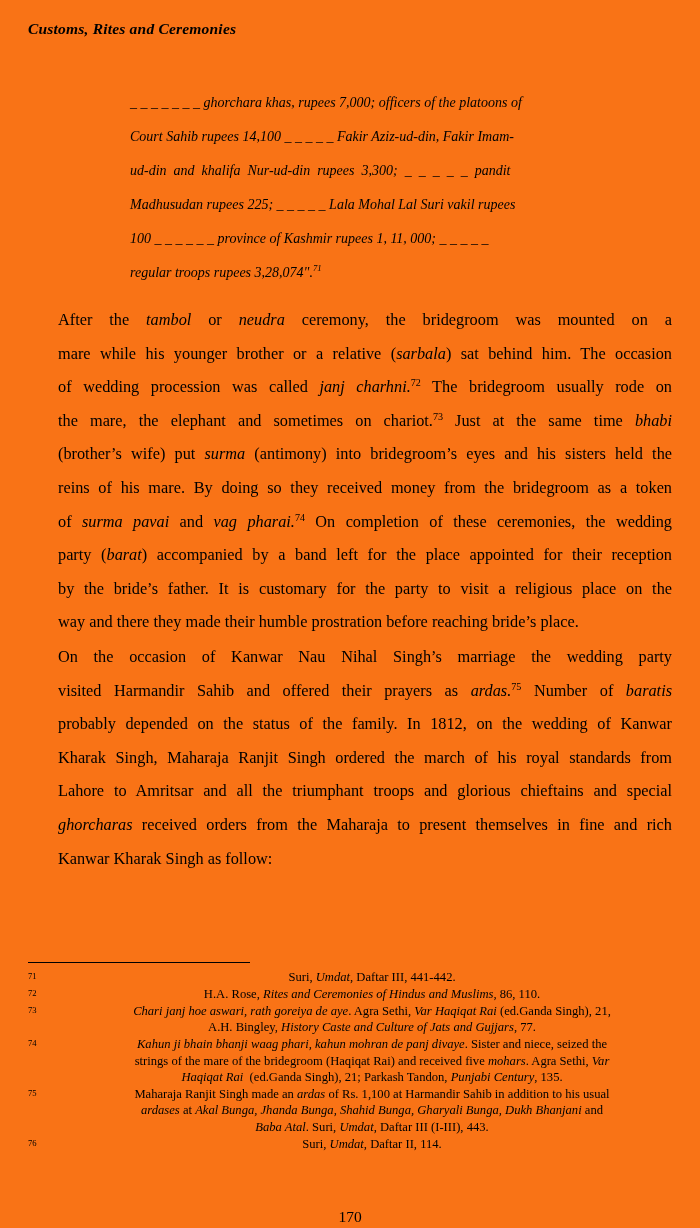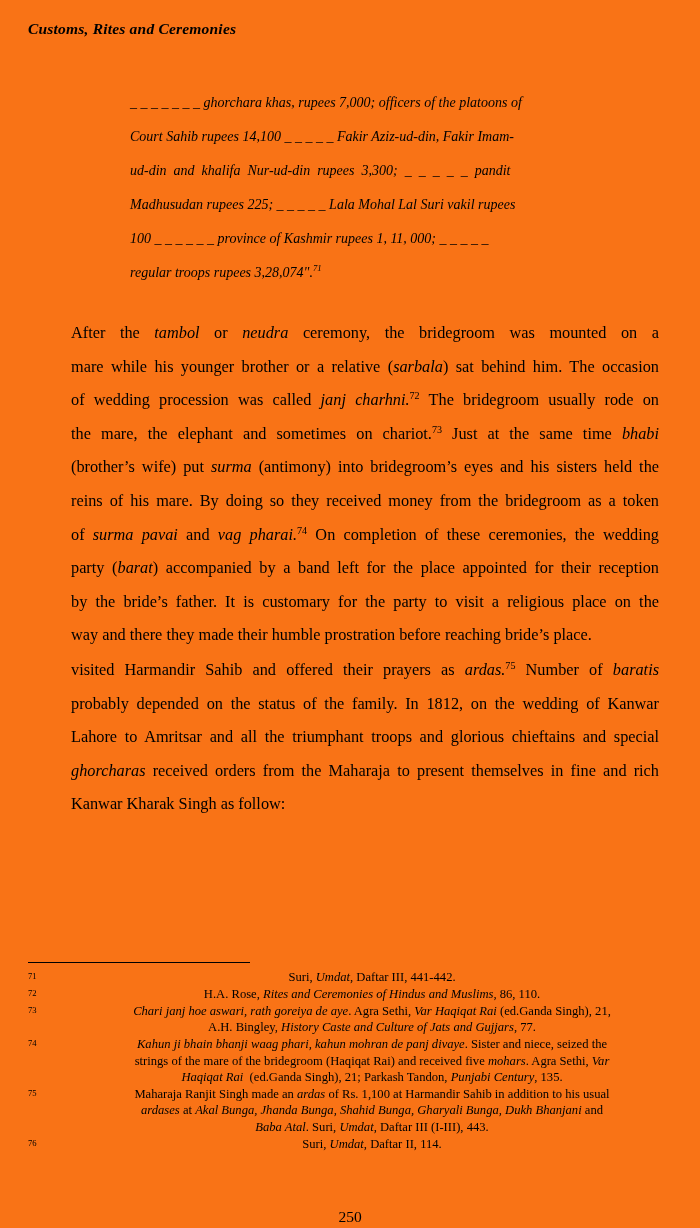--- a/index.html
+++ b/index.html
@@ -58,21 +58,21 @@
   .body-text {
     position: absolute;
     left: 20px;
     width: 652px;
     font-size: 16.3px;
     line-height: 33.6px;
     text-align: justify;
     text-justify: inter-word;
   }
   .body-text p {
-    margin: 13px;
+    margin: 0;
     text-indent: 38px;
   }
   .para-1 { top: 303px; }
   .para-2 { top: 640px; }
 
   .line {
     display: block;
     white-space: pre-wrap;
   }
   .line.just {
@@ -167,22 +167,24 @@
         <span class="line just"><span>reins of his mare. By doing so they received money from the bridegroom as a token</span></span>
         <span class="line just"><span>of </span><i>surma pavai</i><span> and </span><i>vag pharai.</i><sup>74</sup><span> On completion of these ceremonies, the wedding</span></span>
         <span class="line just"><span>party (</span><i>barat</i><span>) accompanied by a band left for the place appointed for their reception</span></span>
         <span class="line just"><span>by the bride’s father. It is customary for the party to visit a religious place on the</span></span>
         <span class="line last"><span>way and there they made their humble prostration before reaching bride’s place.</span></span>
       </p>
     </div>
 
   <div class="body-text para-2">
       <p>
+        <span class="line just"><span>On the occasion of Kanwar Nau Nihal Singh’s marriage the wedding party</span></span>
         <span class="line just"><span>visited Harmandir Sahib and offered their prayers as </span><i>ardas.</i><sup>75</sup><span> Number of </span><i>baratis</i></span>
         <span class="line just"><span>probably depended on the status of the family. In 1812, on the wedding of Kanwar</span></span>
+        <span class="line just"><span>Kharak Singh, Maharaja Ranjit Singh ordered the march of his royal standards from</span></span>
         <span class="line just"><span>Lahore to Amritsar and all the triumphant troops and glorious chieftains and special</span></span>
         <span class="line just"><i>ghorcharas</i><span> received orders from the Maharaja to present themselves in fine and rich</span></span>
         <span class="line last"><span>Kanwar Kharak Singh as follow:</span></span>
       </p>
     </div>
 
   <div class="footnote-rule"></div>
 
   <div class="footnotes">
       <div class="fn">
@@ -221,15 +223,15 @@
         </span>
       </div>
       <div class="fn">
         <span class="fn-num">76</span>
         <span class="fn-body">
           <span class="fl"><span>Suri, </span><i>Umdat</i><span>, Daftar II, 114.</span></span>
         </span>
       </div>
     </div>
 
-  <div class="folio">250</div>
+  <div class="folio">170</div>
 
 </div>
 
 </body></html>

